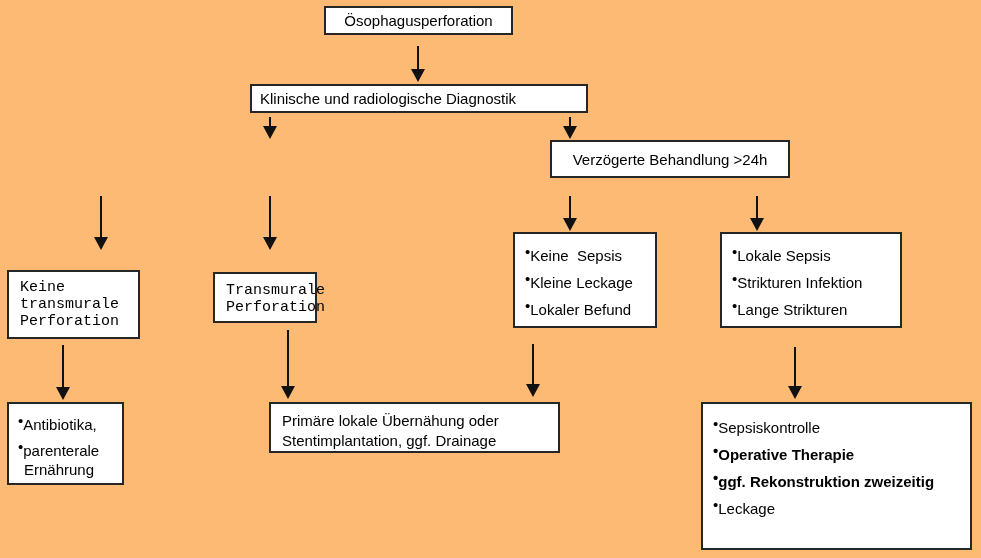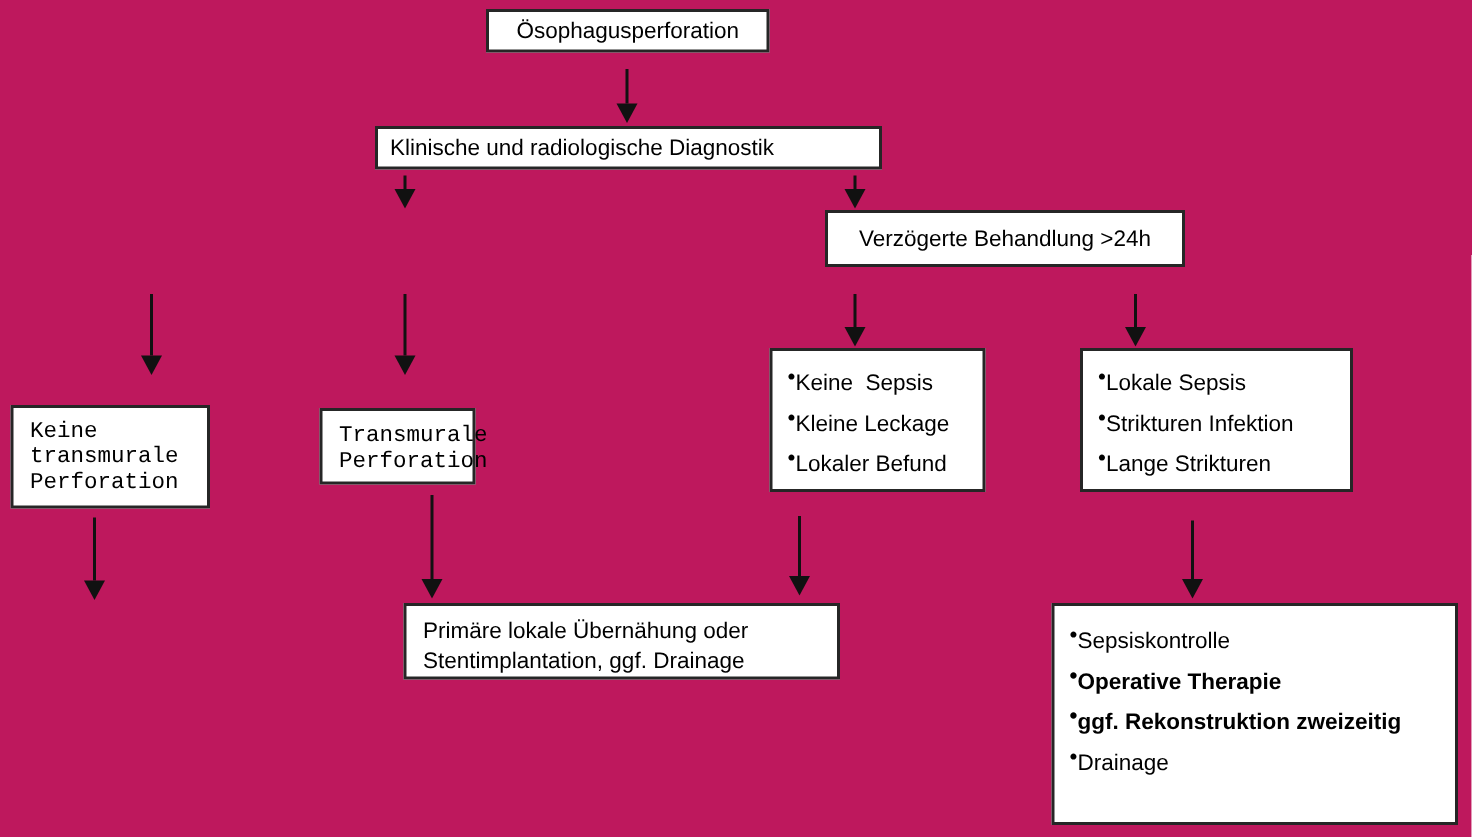--- a/index.html
+++ b/index.html
@@ -2,21 +2,21 @@
 <html><head>
 <meta charset="utf-8">
 <title>Ösophagusperforation Flowchart</title>
 <style>
   * { margin: 0; padding: 0; box-sizing: border-box; }
   html, body { background: #ffffff; }
   .canvas {
     position: relative;
     width: 981px;
     height: 558px;
-    background: #be185d;
+    background: #fdba74;
     font-family: "Liberation Sans", sans-serif;
     font-size: 15px;
     color: #000000;
     overflow: hidden;
   }
   .node {
     position: absolute;
     background: #ffffff;
     border: 2px solid #262626;
   }
@@ -149,24 +149,28 @@
   </div>
   <div class="arrow" style="left:526px; top:344px; height:53px;">
     <div class="shaft"></div>
       <div class="head"></div>
   </div>
   <div class="arrow" style="left:788px; top:347px; height:52px;">
     <div class="shaft"></div>
       <div class="head"></div>
   </div>
 
+  <div class="node bullets-sm box-anti" style="left:7px; top:402px; width:117px; height:83px;">
+      <div class="bullet-item"><span class="bullet">•</span><span class="txt">Antibiotika,</span></div>
+      <div class="bullet-item"><span class="bullet">•</span><span class="txt">parenterale Ernährung</span></div>
+    </div>
 
   <div class="node primaere-box" style="left:269px; top:402px; width:291px; height:51px;">Primäre lokale Übernähung oder
 Stentimplantation, ggf. Drainage</div>
 
   <div class="node bullets-lg box-final" style="left:701px; top:402px; width:271px; height:148px;">
       <div class="bullet-item"><span class="bullet">•</span><span class="txt">Sepsiskontrolle</span></div>
       <div class="bullet-item bold"><span class="bullet">•</span><span class="txt">Operative Therapie</span></div>
       <div class="bullet-item bold"><span class="bullet">•</span><span class="txt">ggf. Rekonstruktion zweizeitig</span></div>
-      <div class="bullet-item"><span class="bullet">•</span><span class="txt">Drainage</span></div>
+      <div class="bullet-item"><span class="bullet">•</span><span class="txt">Leckage</span></div>
     </div>
 
 </div>
 
 </body></html>

